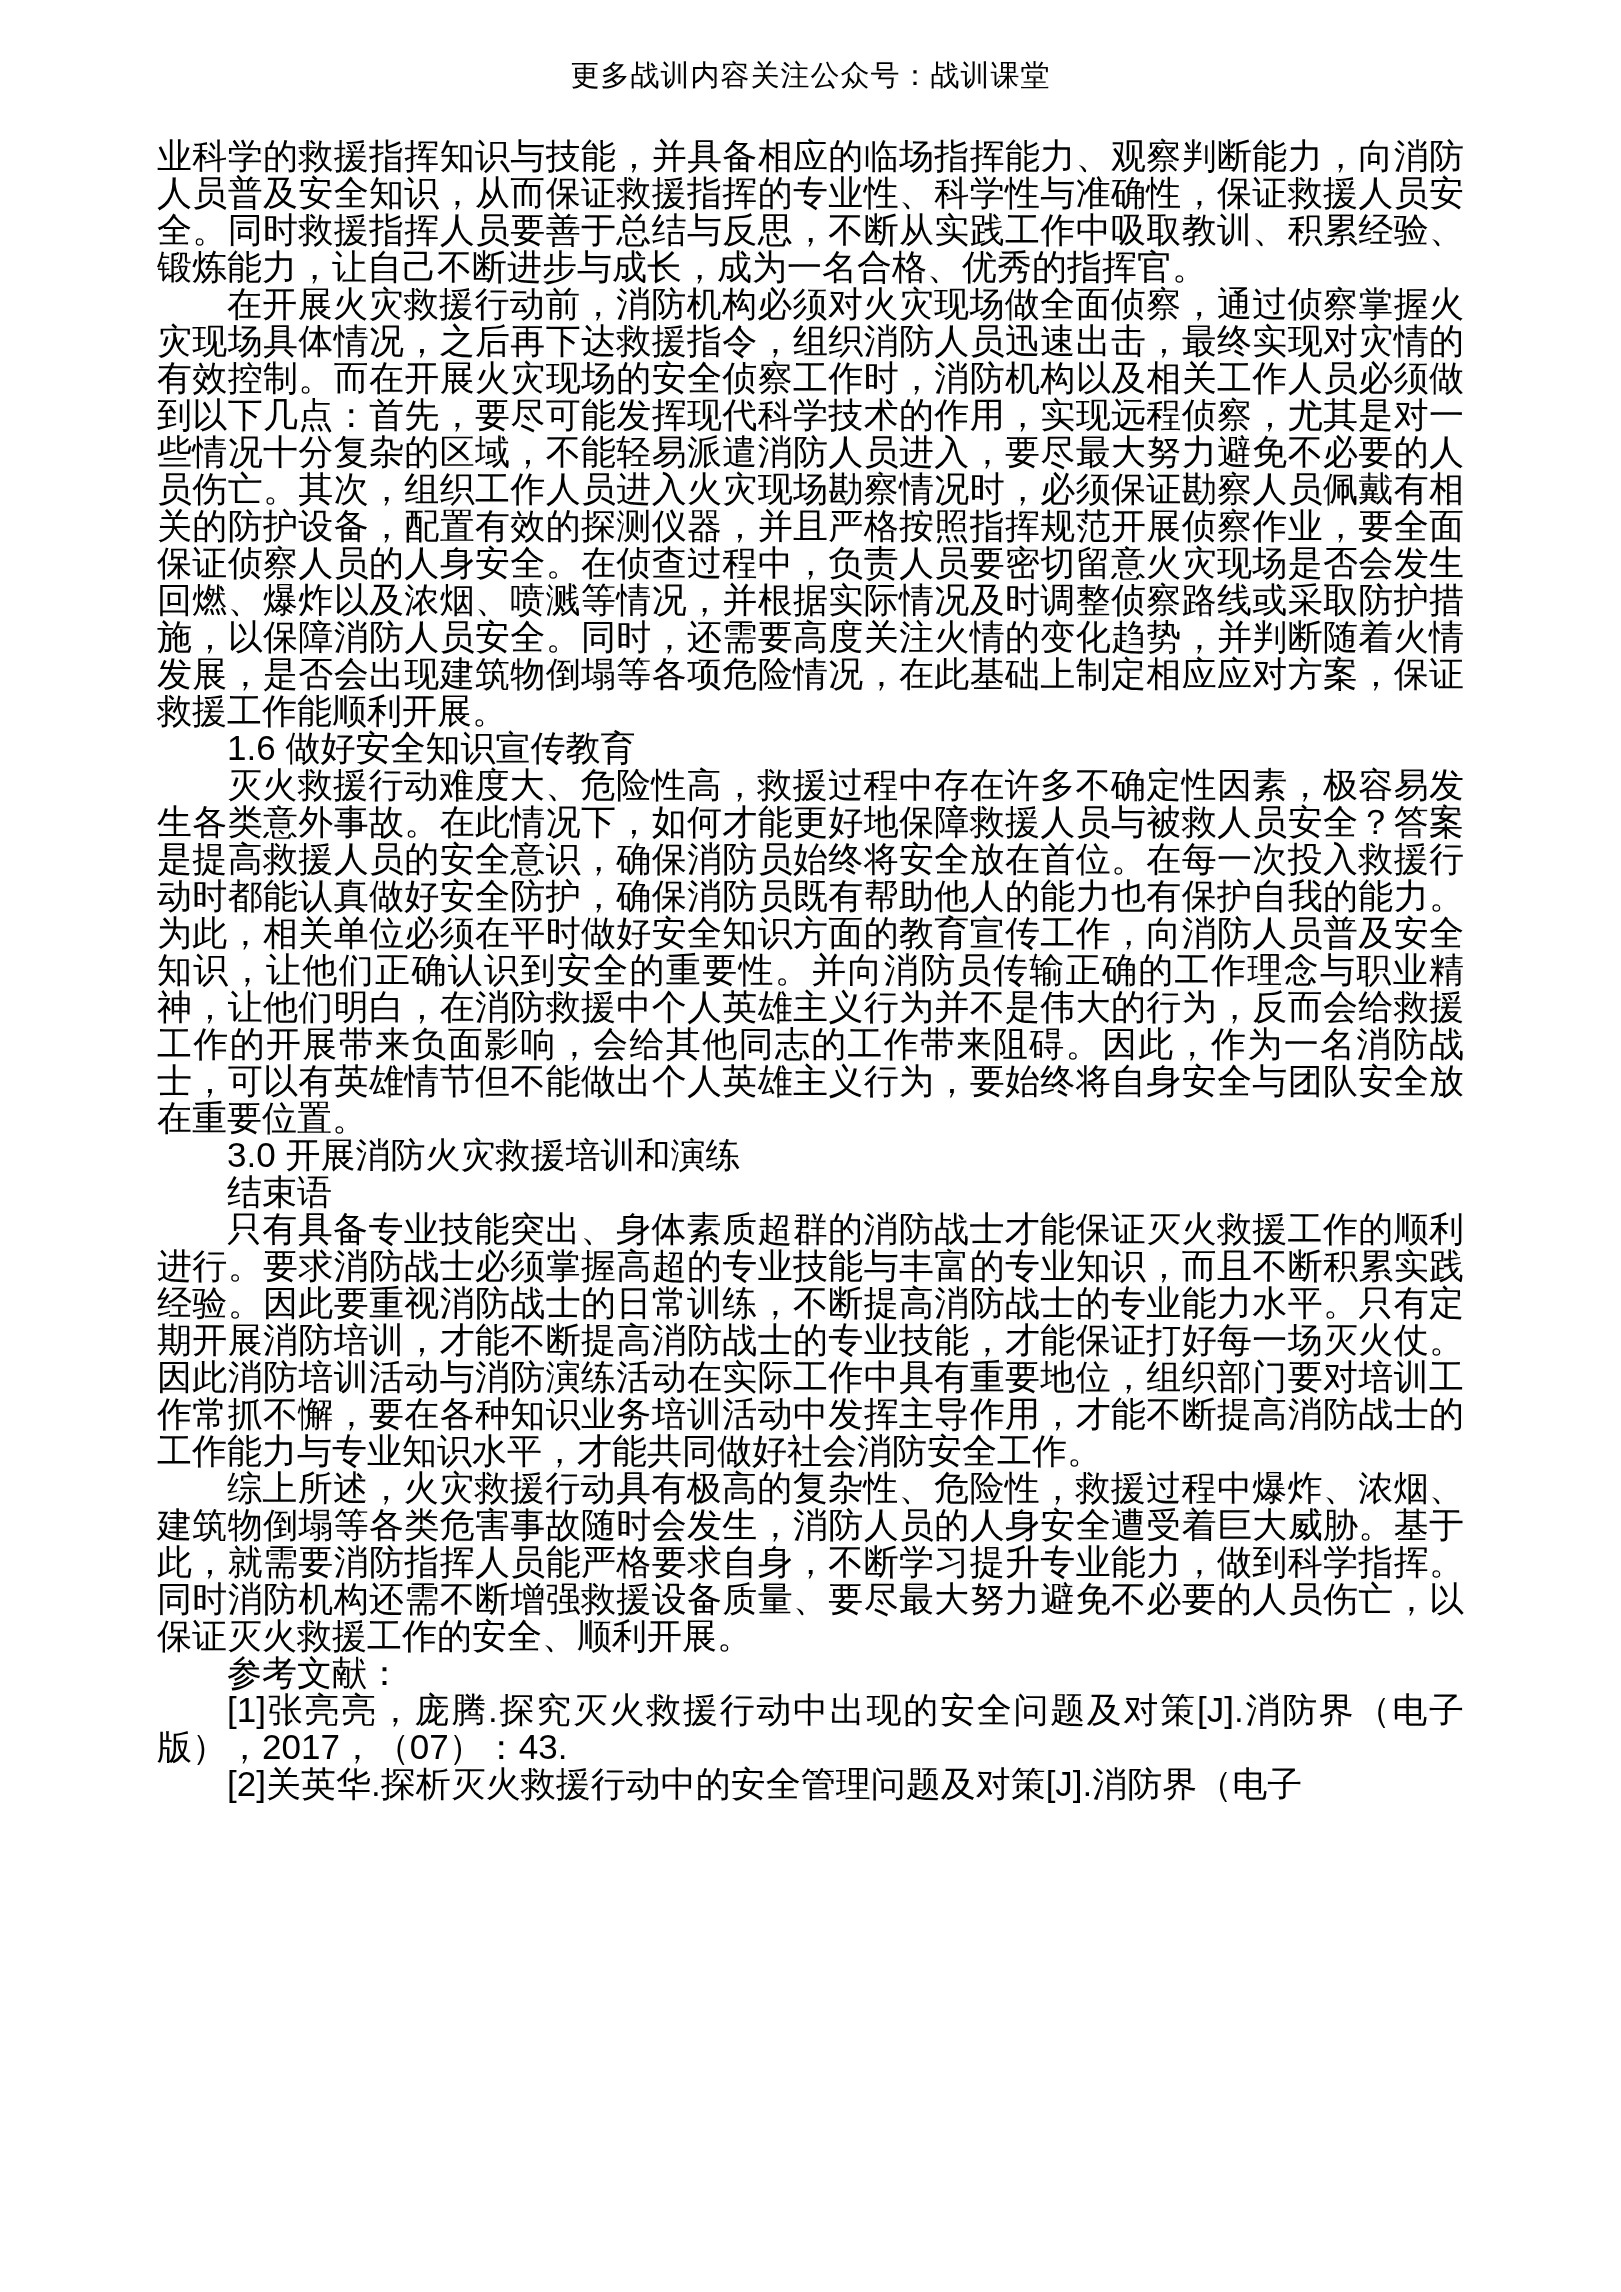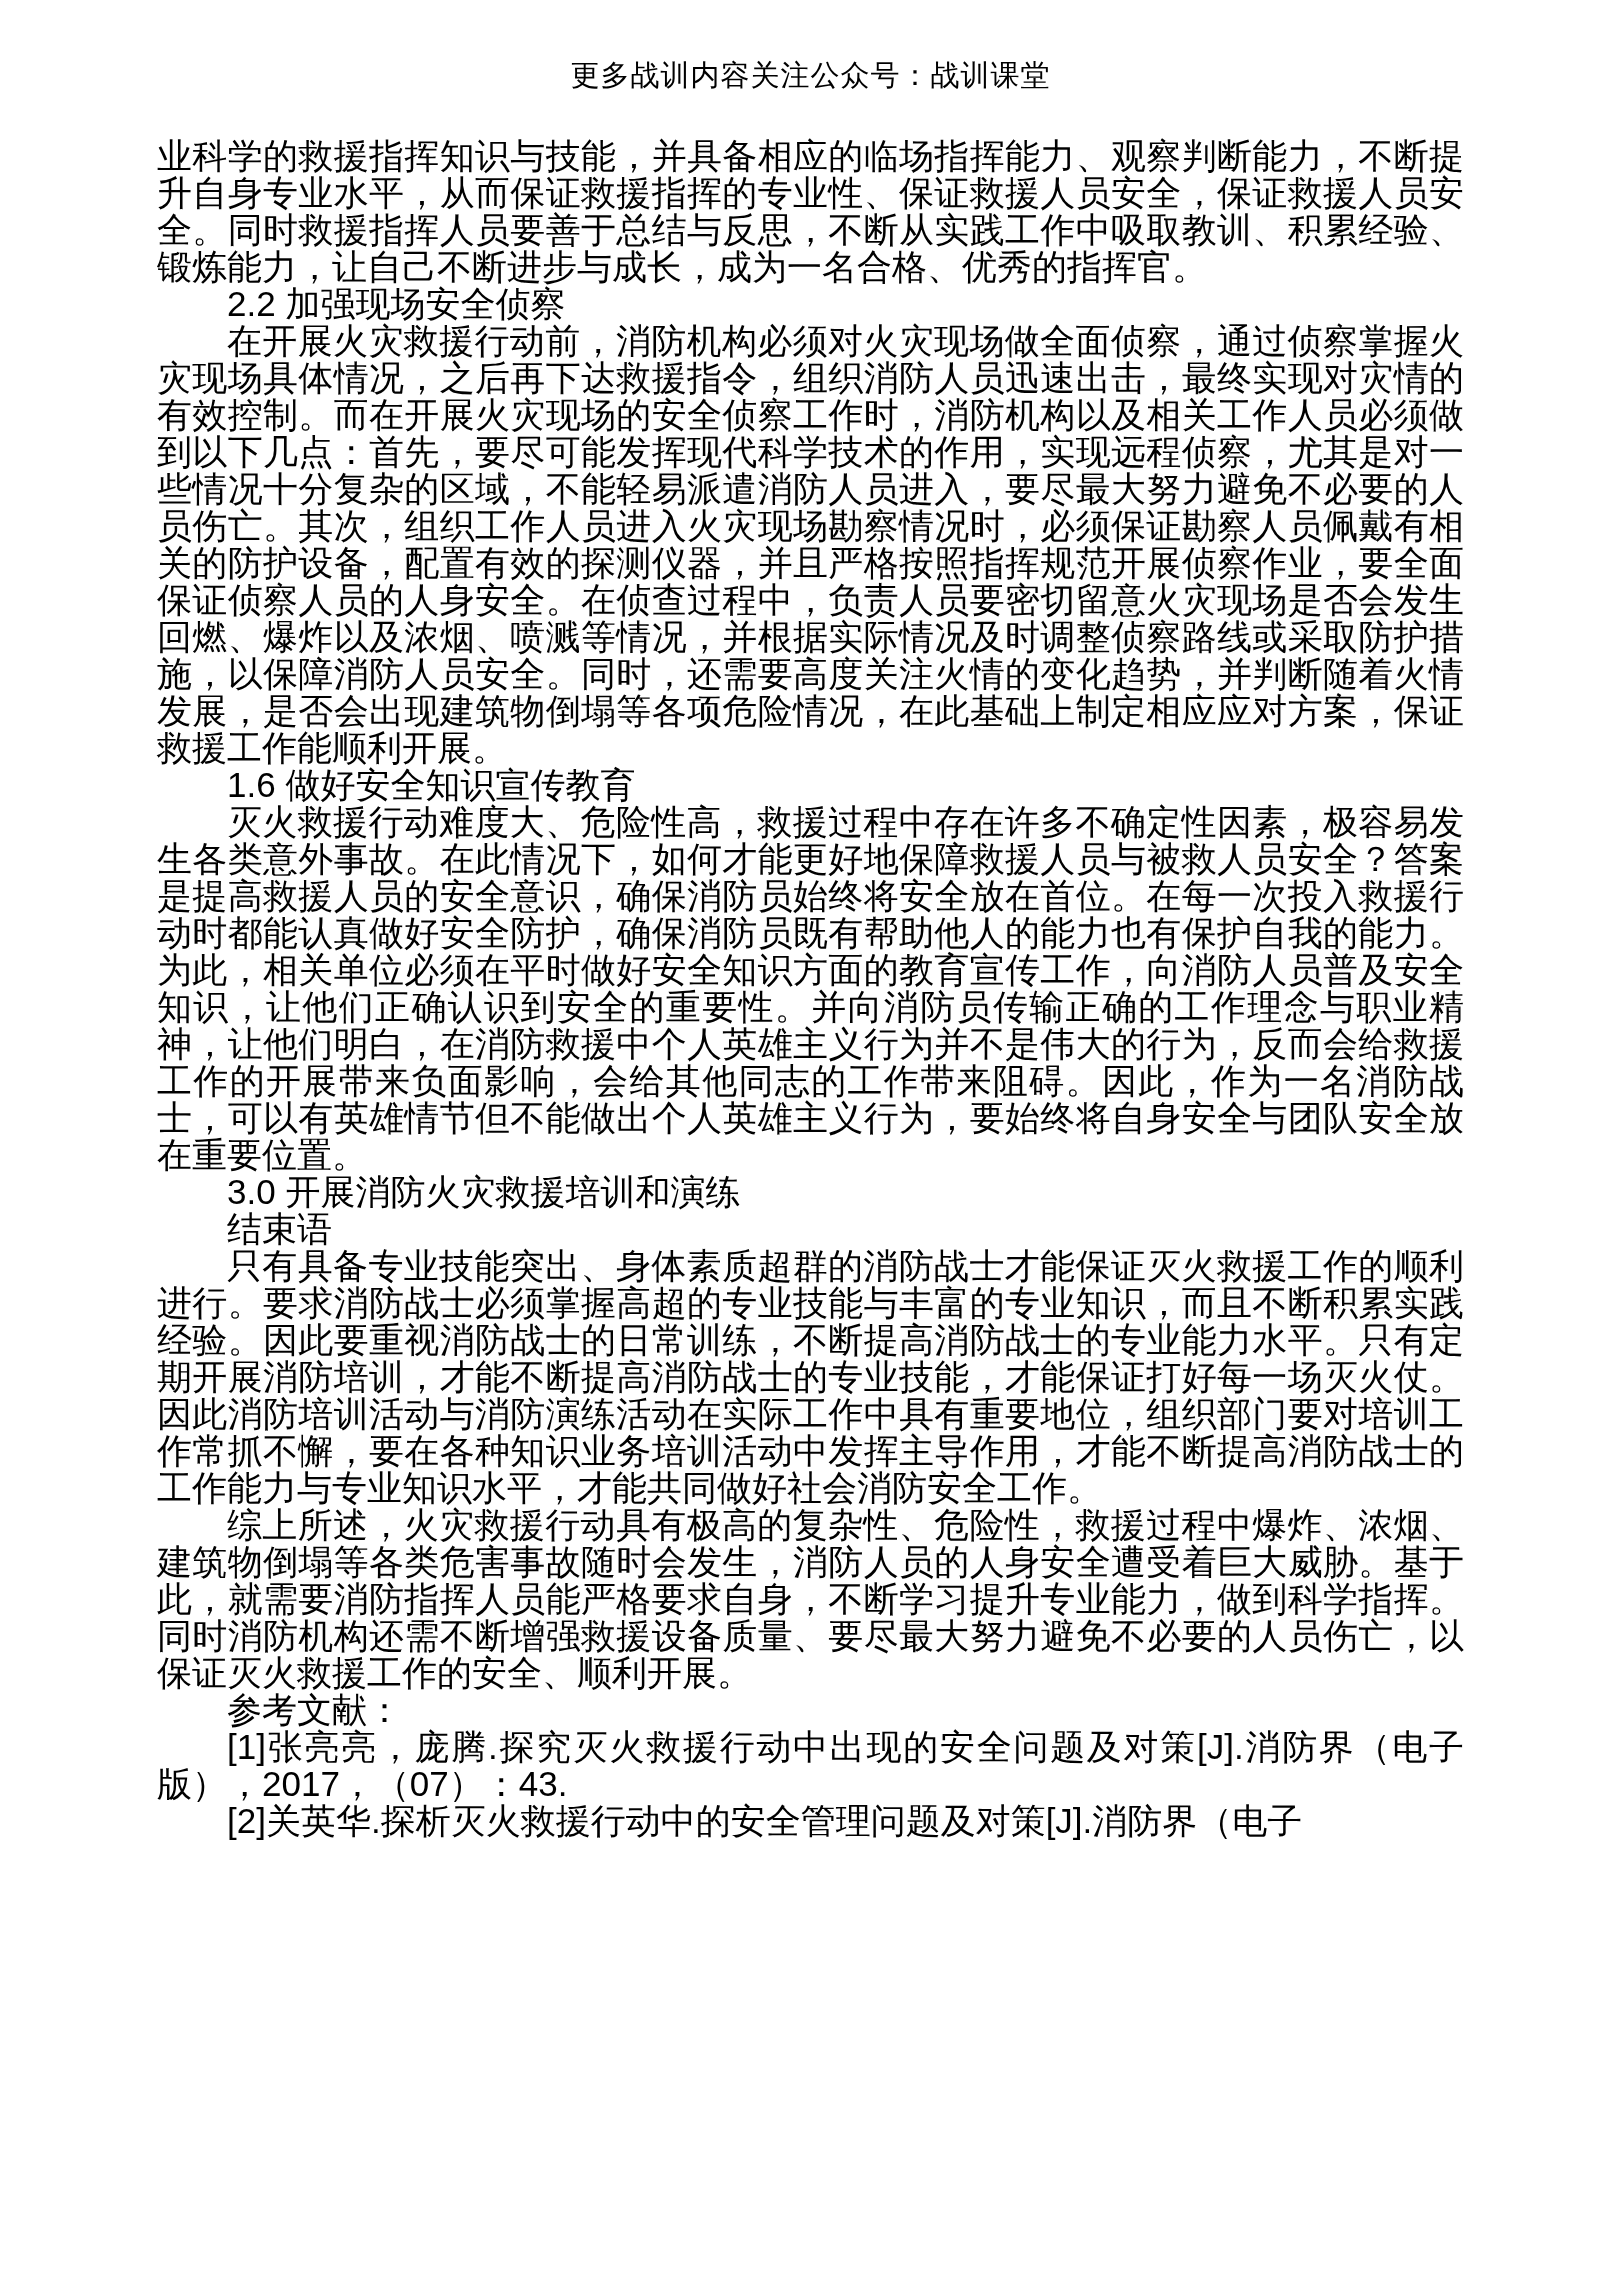--- a/index.html
+++ b/index.html
@@ -43,22 +43,21 @@
   p.block.continuation {
     text-indent: 0;
   }
 </style>
 </head>
 <body>
 
 <div class="page">
   <div class="doc-header">更多战训内容关注公众号：战训课堂</div>
   <div class="doc-body">
-      <p class="block continuation">业科学的救援指挥知识与技能，并具备相应的临场指挥能力、观察判断能力，不断提升自身专业水平，从而保证救援指挥的专业性、保证救援人员安全，保证救援人员安全。同时救援指挥人员要善于总结与反思，不断从实践工作中吸取教训、积累经验、锻炼能力，让自己不断进步与成长，成为一名合格、优秀的指挥官。</p>
-      <p class="block heading">2.2 加强现场安全侦察</p>
+      <p class="block continuation">业科学的救援指挥知识与技能，并具备相应的临场指挥能力、观察判断能力，向消防人员普及安全知识，从而保证救援指挥的专业性、科学性与准确性，保证救援人员安全。同时救援指挥人员要善于总结与反思，不断从实践工作中吸取教训、积累经验、锻炼能力，让自己不断进步与成长，成为一名合格、优秀的指挥官。</p>
       <p class="block paragraph">在开展火灾救援行动前，消防机构必须对火灾现场做全面侦察，通过侦察掌握火灾现场具体情况，之后再下达救援指令，组织消防人员迅速出击，最终实现对灾情的有效控制。而在开展火灾现场的安全侦察工作时，消防机构以及相关工作人员必须做到以下几点：首先，要尽可能发挥现代科学技术的作用，实现远程侦察，尤其是对一些情况十分复杂的区域，不能轻易派遣消防人员进入，要尽最大努力避免不必要的人员伤亡。其次，组织工作人员进入火灾现场勘察情况时，必须保证勘察人员佩戴有相关的防护设备，配置有效的探测仪器，并且严格按照指挥规范开展侦察作业，要全面保证侦察人员的人身安全。在侦查过程中，负责人员要密切留意火灾现场是否会发生回燃、爆炸以及浓烟、喷溅等情况，并根据实际情况及时调整侦察路线或采取防护措施，以保障消防人员安全。同时，还需要高度关注火情的变化趋势，并判断随着火情发展，是否会出现建筑物倒塌等各项危险情况，在此基础上制定相应应对方案，保证救援工作能顺利开展。</p>
       <p class="block heading">1.6 做好安全知识宣传教育</p>
       <p class="block paragraph">灭火救援行动难度大、危险性高，救援过程中存在许多不确定性因素，极容易发生各类意外事故。在此情况下，如何才能更好地保障救援人员与被救人员安全？答案是提高救援人员的安全意识，确保消防员始终将安全放在首位。在每一次投入救援行动时都能认真做好安全防护，确保消防员既有帮助他人的能力也有保护自我的能力。为此，相关单位必须在平时做好安全知识方面的教育宣传工作，向消防人员普及安全知识，让他们正确认识到安全的重要性。并向消防员传输正确的工作理念与职业精神，让他们明白，在消防救援中个人英雄主义行为并不是伟大的行为，反而会给救援工作的开展带来负面影响，会给其他同志的工作带来阻碍。因此，作为一名消防战士，可以有英雄情节但不能做出个人英雄主义行为，要始终将自身安全与团队安全放在重要位置。</p>
       <p class="block heading">3.0 开展消防火灾救援培训和演练</p>
       <p class="block heading">结束语</p>
       <p class="block paragraph">只有具备专业技能突出、身体素质超群的消防战士才能保证灭火救援工作的顺利进行。要求消防战士必须掌握高超的专业技能与丰富的专业知识，而且不断积累实践经验。因此要重视消防战士的日常训练，不断提高消防战士的专业能力水平。只有定期开展消防培训，才能不断提高消防战士的专业技能，才能保证打好每一场灭火仗。因此消防培训活动与消防演练活动在实际工作中具有重要地位，组织部门要对培训工作常抓不懈，要在各种知识业务培训活动中发挥主导作用，才能不断提高消防战士的工作能力与专业知识水平，才能共同做好社会消防安全工作。</p>
       <p class="block paragraph">综上所述，火灾救援行动具有极高的复杂性、危险性，救援过程中爆炸、浓烟、建筑物倒塌等各类危害事故随时会发生，消防人员的人身安全遭受着巨大威胁。基于此，就需要消防指挥人员能严格要求自身，不断学习提升专业能力，做到科学指挥。同时消防机构还需不断增强救援设备质量、要尽最大努力避免不必要的人员伤亡，以保证灭火救援工作的安全、顺利开展。</p>
       <p class="block heading">参考文献：</p>
       <p class="block reference">[1]张亮亮，庞腾.探究灭火救援行动中出现的安全问题及对策[J].消防界（电子版），2017，（07）：43.</p>
       <p class="block reference">[2]关英华.探析灭火救援行动中的安全管理问题及对策[J].消防界（电子</p>

